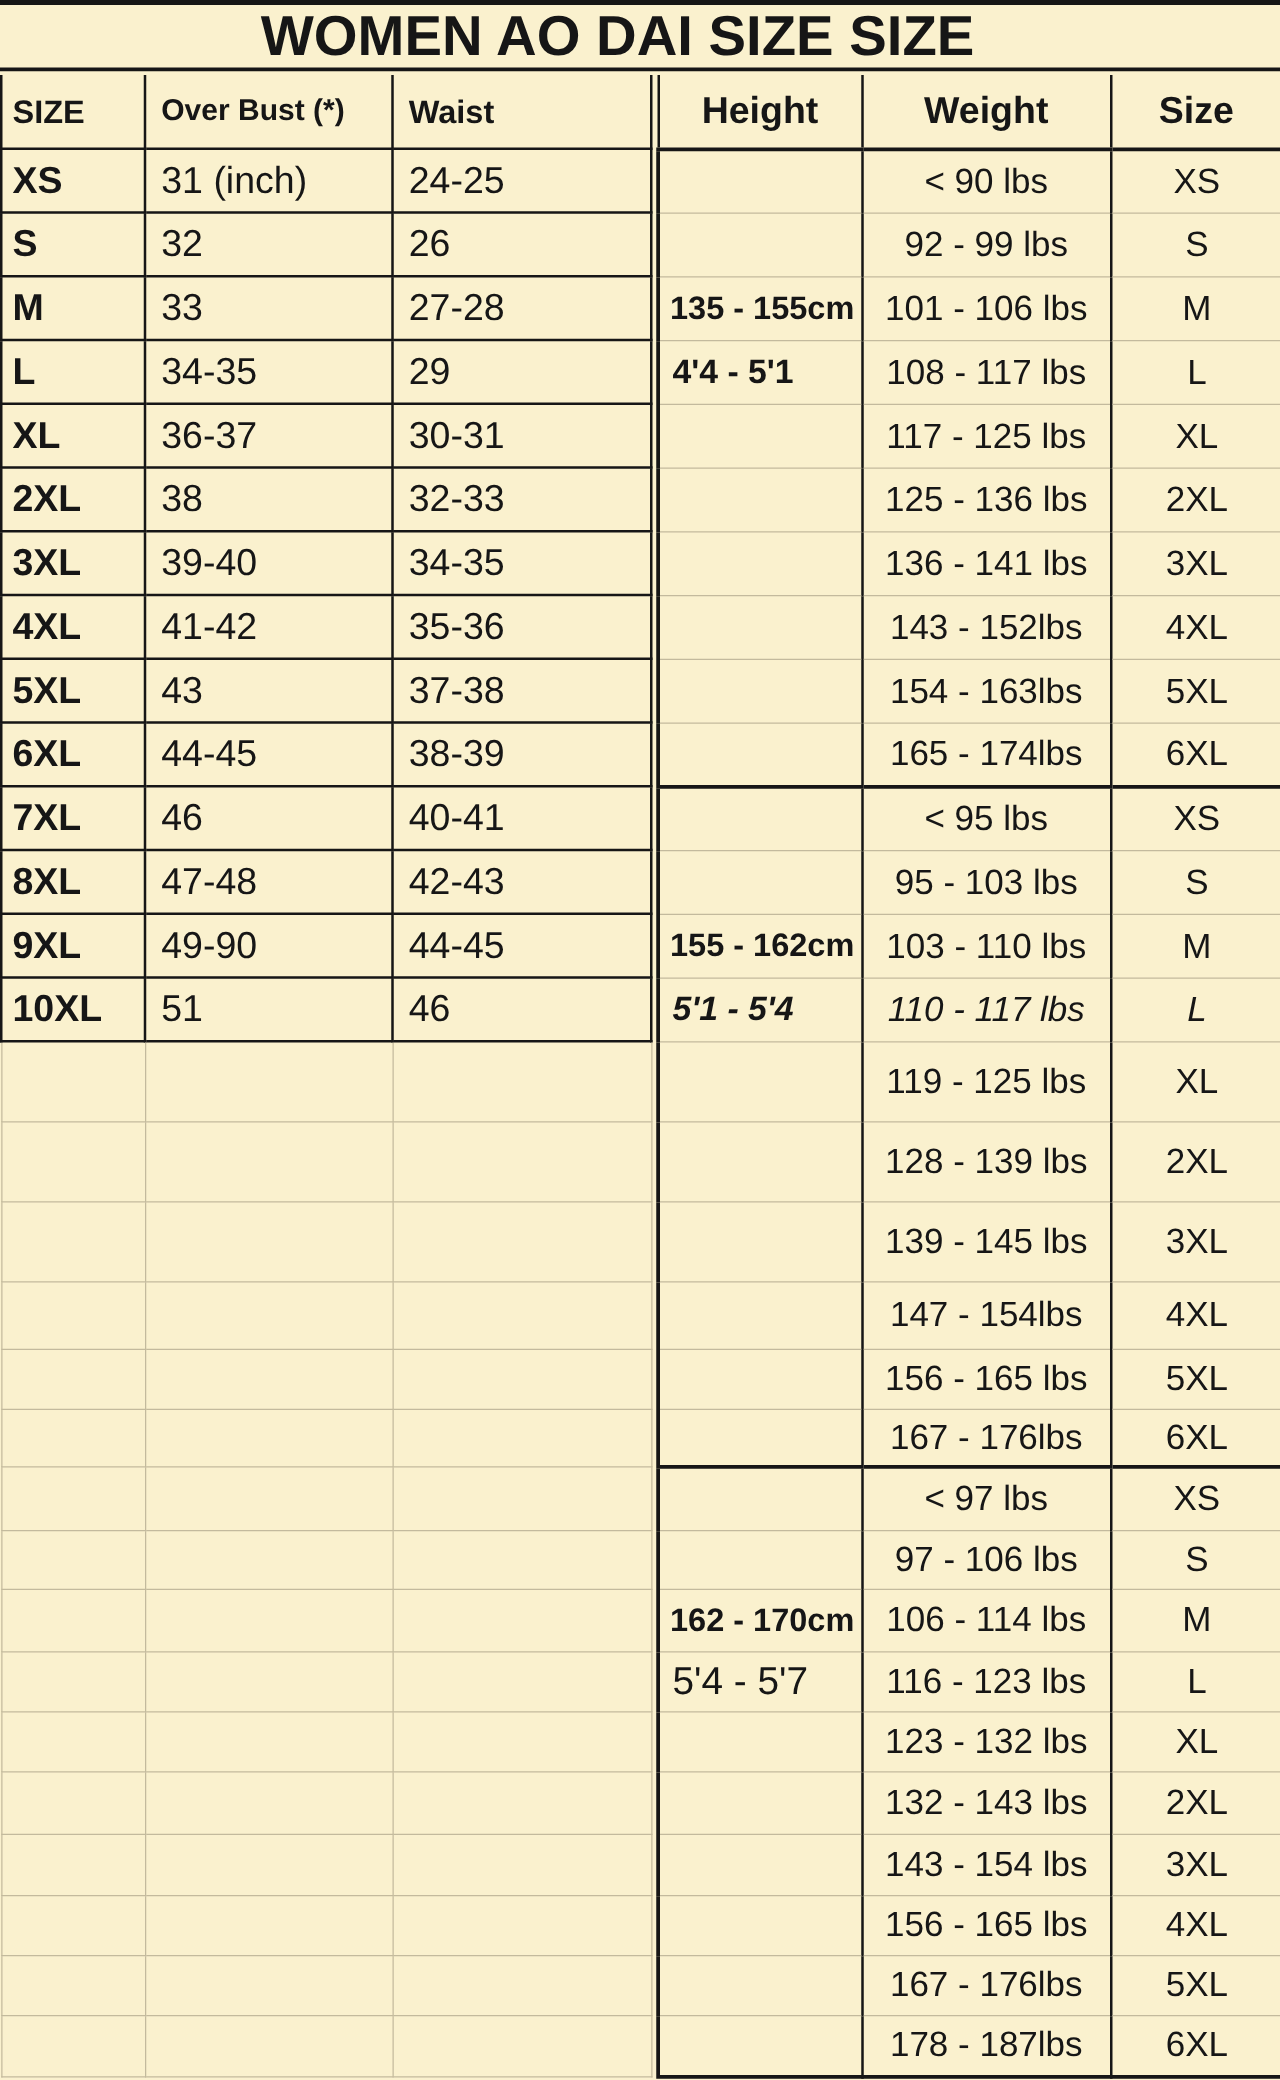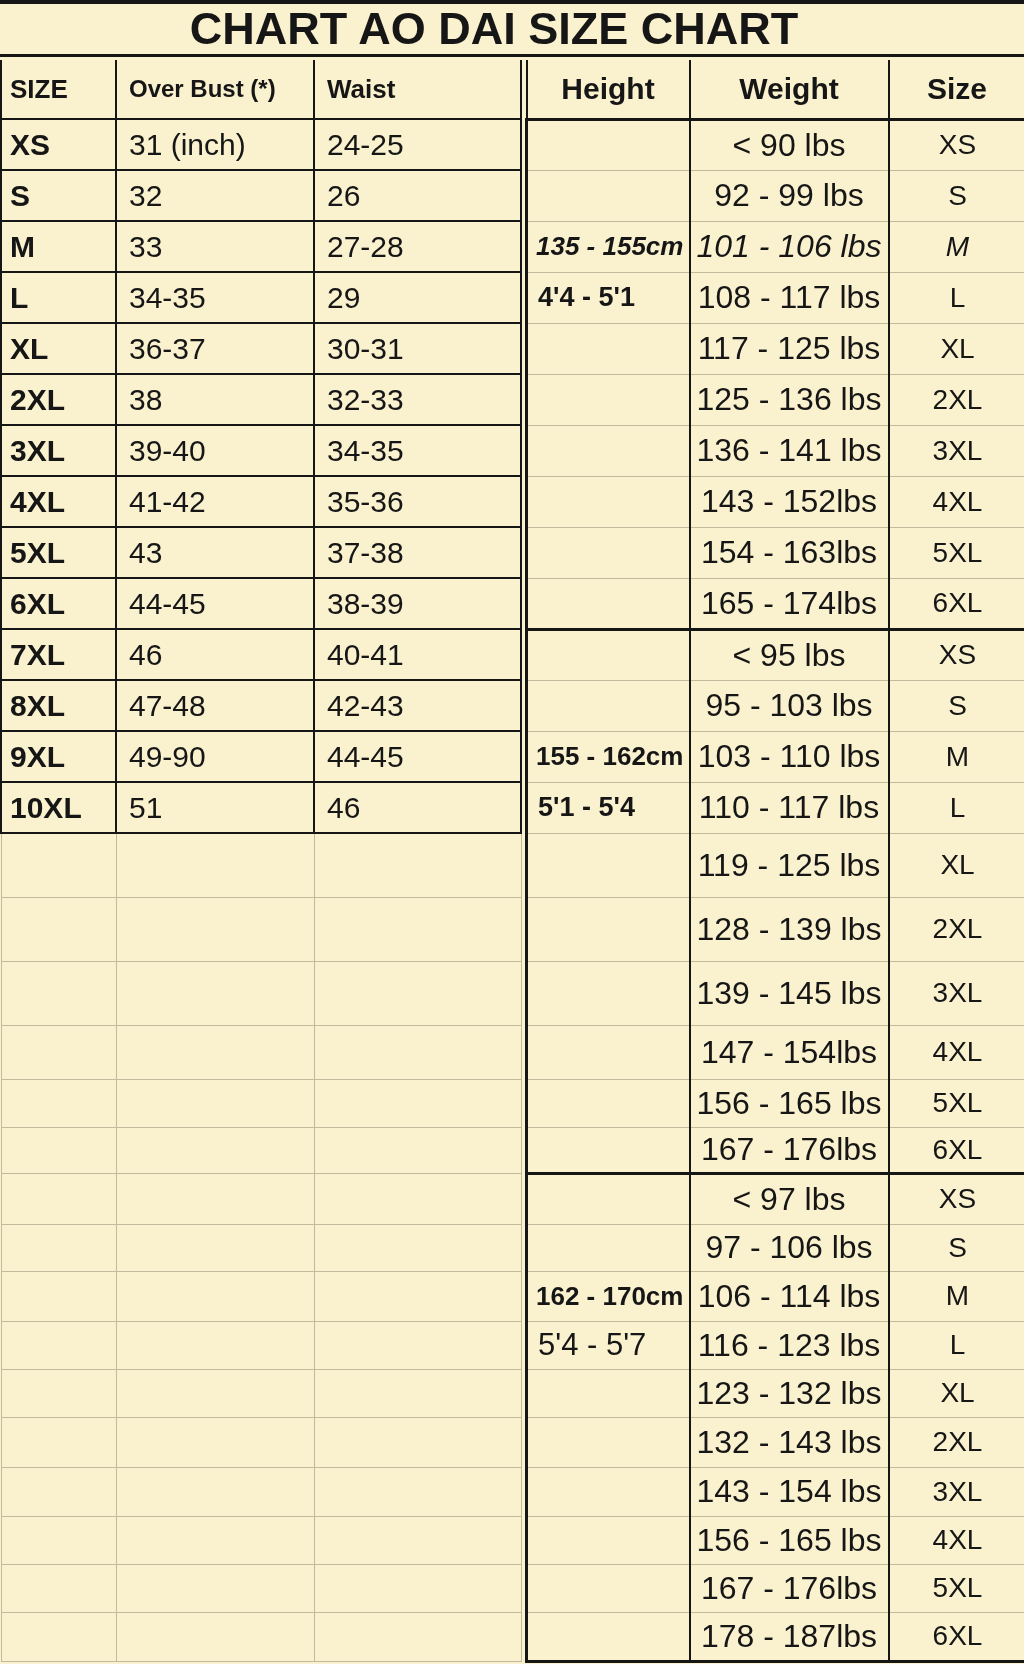--- a/index.html
+++ b/index.html
@@ -39,33 +39,33 @@
   
   #rtable th{
     border:2px solid var(--dark);border-top:none;border-bottom:3px solid var(--dark);
     height:59px;font-size:30px;font-weight:bold;text-align:center;padding:0;
   }
   #rtable td{border-top:1px solid var(--light);padding:0;}
   #rtable td.hc{
     border-left:3px solid var(--dark);font-size:26px;text-align:left;
     padding-left:8px;white-space:nowrap;overflow:hidden;
   }
-  #rtable td.wc{border-left:2px solid var(--dark);font-size:32px;text-align:center;}
+  #rtable td.wc{border-left:2px solid var(--dark);font-size:28px;text-align:center;}
   #rtable td.sc{border-left:2px solid var(--dark);font-size:28px;text-align:center;}
   #rtable tr.gstart td{border-top:3px solid var(--dark);}
   #rtable td.hcm{font-weight:bold;}
   #rtable td.hft{font-weight:bold;font-size:27px;padding-left:10px;}
   #rtable td.hft.thin{font-weight:normal;font-size:31px;}
 </style>
 </head>
 <body>
 
 <div id="canvas">
 
-  <div id="title">CHART AO DAI SIZE CHART</div>
+  <div id="title">WOMEN AO DAI SIZE SIZE</div>
 
   <table id="ltable">
     <colgroup>
       <col style="width:115px">
         <col style="width:198px">
         <col style="width:207px">
     </colgroup>
     <thead>
       <tr>
         <th class="c0">SIZE</th>
@@ -244,21 +244,21 @@
         <tr class="g0 gstart" style="height: 51px;">
           <td class="hc"></td>
           <td class="wc">&lt; 90 lbs</td>
           <td class="sc">XS</td>
         </tr>
         <tr class="g0" style="height: 51px;">
           <td class="hc"></td>
           <td class="wc">92 - 99 lbs</td>
           <td class="sc">S</td>
         </tr>
-        <tr class="g0" style="height: 51px; font-style: italic;">
+        <tr class="g0" style="height: 51px;">
           <td class="hc hcm">135 - 155cm</td>
           <td class="wc">101 - 106 lbs</td>
           <td class="sc">M</td>
         </tr>
         <tr class="g0" style="height: 51px;">
           <td class="hc hft">4'4 - 5'1</td>
           <td class="wc">108 - 117 lbs</td>
           <td class="sc">L</td>
         </tr>
         <tr class="g0" style="height: 51px;">
@@ -299,21 +299,21 @@
         <tr class="g1" style="height: 51px;">
           <td class="hc"></td>
           <td class="wc">95 - 103 lbs</td>
           <td class="sc">S</td>
         </tr>
         <tr class="g1" style="height: 51px;">
           <td class="hc hcm">155 - 162cm</td>
           <td class="wc">103 - 110 lbs</td>
           <td class="sc">M</td>
         </tr>
-        <tr class="g1" style="height: 51px;">
+        <tr class="g1" style="height: 51px; font-style: italic;">
           <td class="hc hft">5'1 - 5'4</td>
           <td class="wc">110 - 117 lbs</td>
           <td class="sc">L</td>
         </tr>
         <tr class="g1" style="height: 64px;">
           <td class="hc"></td>
           <td class="wc">119 - 125 lbs</td>
           <td class="sc">XL</td>
         </tr>
         <tr class="g1" style="height: 64px;">

